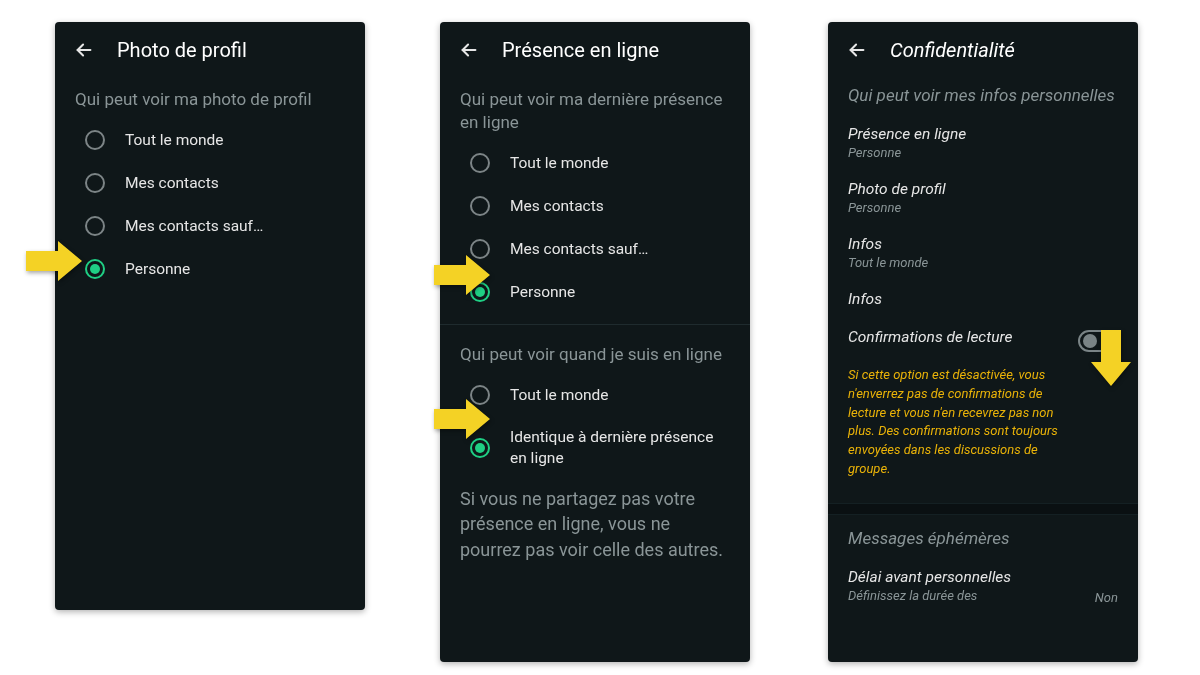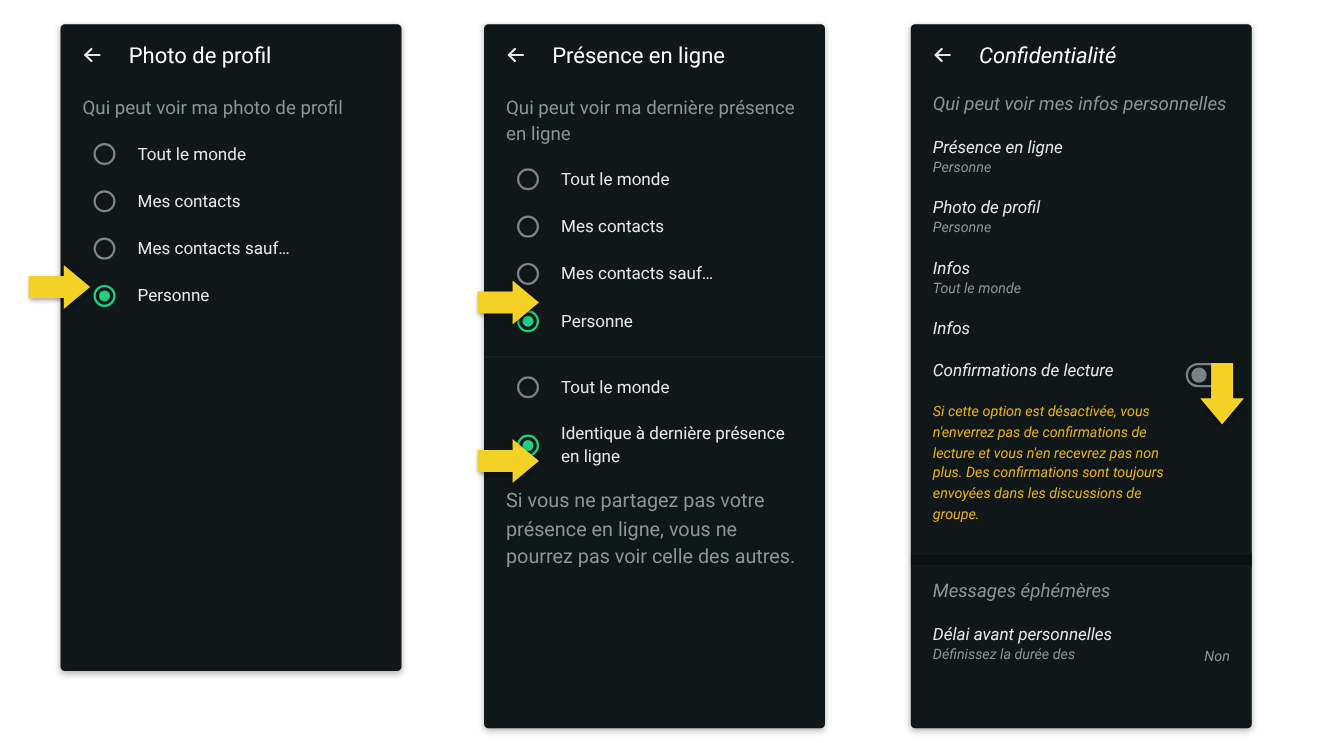--- a/index.html
+++ b/index.html
@@ -97,20 +97,21 @@
             <span class="option-label">Mes contacts sauf…</span>
           </div>
           <div class="option">
             <span class="radio checked"></span>
             <span class="option-label">Personne</span>
           </div>
         </div>
     </div>
     <div class="divider"></div>
     <div class="section">
+      <div class="section-label">Qui peut voir quand je suis en ligne</div>
       <div id="p2b-opts">
           <div class="option">
             <span class="radio"></span>
             <span class="option-label">Tout le monde</span>
           </div>
           <div class="option">
             <span class="radio checked"></span>
             <span class="option-label">Identique à dernière présence en ligne</span>
           </div>
         </div>

